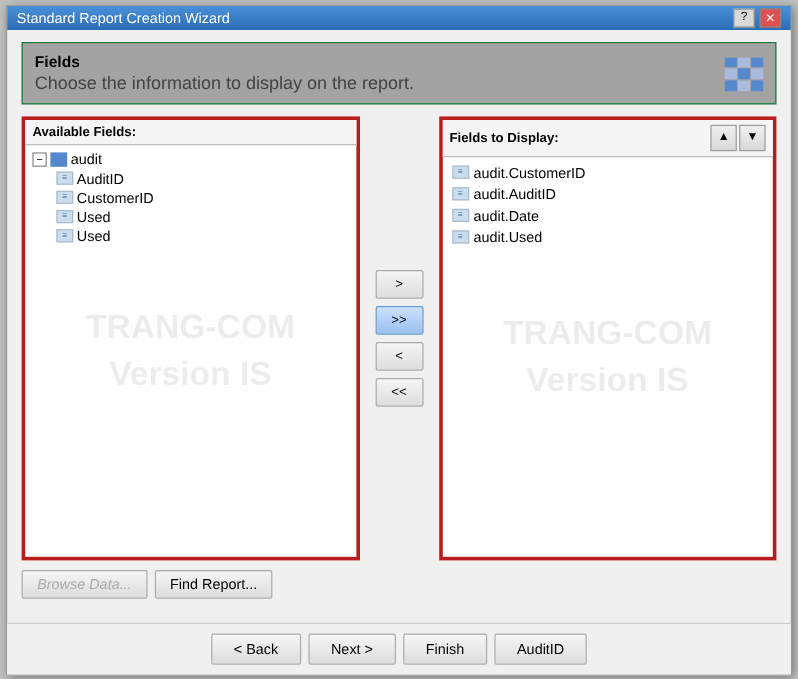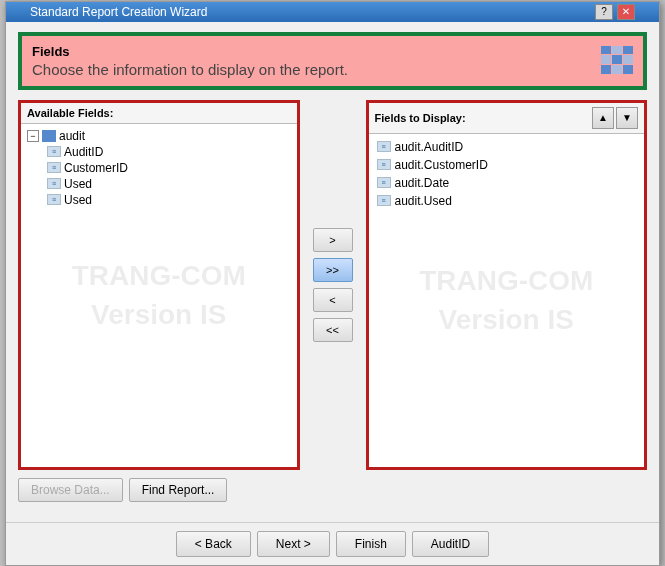--- a/index.html
+++ b/index.html
@@ -15,21 +15,21 @@
     }
     .window {
       width: 655px;
       background: #f0f0f0;
       border: 1px solid #999;
       box-shadow: 2px 2px 8px rgba(0,0,0,0.4);
     }
     .title-bar {
       background: linear-gradient(to bottom, #4a90d9, #2a6cb5);
       color: white;
-      padding: 4px 24px;
+      padding: 4px 8px;
       display: flex;
       align-items: center;
       justify-content: space-between;
       height: 20px;
     }
     .title-bar-text {
       font-size: 12px;
       font-weight: normal;
     }
     .title-bar-buttons {
@@ -46,26 +46,26 @@
       display: flex;
       align-items: center;
       justify-content: center;
       color: #000;
     }
     .title-btn.close { background: #e05050; color: white; }
     .content {
       padding: 10px 12px;
     }
     .header-section {
-      background: #fca5a5;
-      border: 4px solid #15803d;
+      background: #a3a3a3;
+      border: 1px solid #15803d;
       padding: 8px 10px;
       margin-bottom: 10px;
       display: flex;
-      align-items: flex-start;
+      align-items: center;
       justify-content: space-between;
     }
     .header-text h2 {
       font-size: 13px;
       font-weight: bold;
       margin-bottom: 2px;
     }
     .header-text p {
       font-size: 15px;
       color: #444;
@@ -227,21 +227,21 @@
     }
     .browse-btn, .find-btn {
       padding: 4px 12px;
       background: linear-gradient(to bottom, #f5f5f5, #ddd);
       border: 1px solid #aaa;
       border-radius: 2px;
       cursor: pointer;
       font-size: 12px;
     }
     .browse-btn { color: #888; }
-    .browse-btn:disabled { color: #aaa; }
+    .browse-btn:disabled { color: #aaa; font-style: italic; }
     .footer {
       border-top: 1px solid #ccc;
       padding: 8px 12px;
       display: flex;
       justify-content: center;
       gap: 6px;
       background: #f0f0f0;
       align-items: center;
     }
     .footer-btn {
@@ -335,25 +335,25 @@
             <button class="sort-btn">▼</button>
           </div>
         </div>
         <div class="panel-body">
           <div class="watermark">
             <div>TRANG-COM</div>
             <div>Version IS</div>
           </div>
           <div class="field-list-item">
             <div class="tree-field-icon">≡</div>
-            <span>audit.AuditID</span>
+            <span>audit.CustomerID</span>
           </div>
           <div class="field-list-item">
             <div class="tree-field-icon">≡</div>
-            <span>audit.CustomerID</span>
+            <span>audit.AuditID</span>
           </div>
           <div class="field-list-item">
             <div class="tree-field-icon">≡</div>
             <span>audit.Date</span>
           </div>
           <div class="field-list-item">
             <div class="tree-field-icon">≡</div>
             <span>audit.Used</span>
           </div>
         </div>

